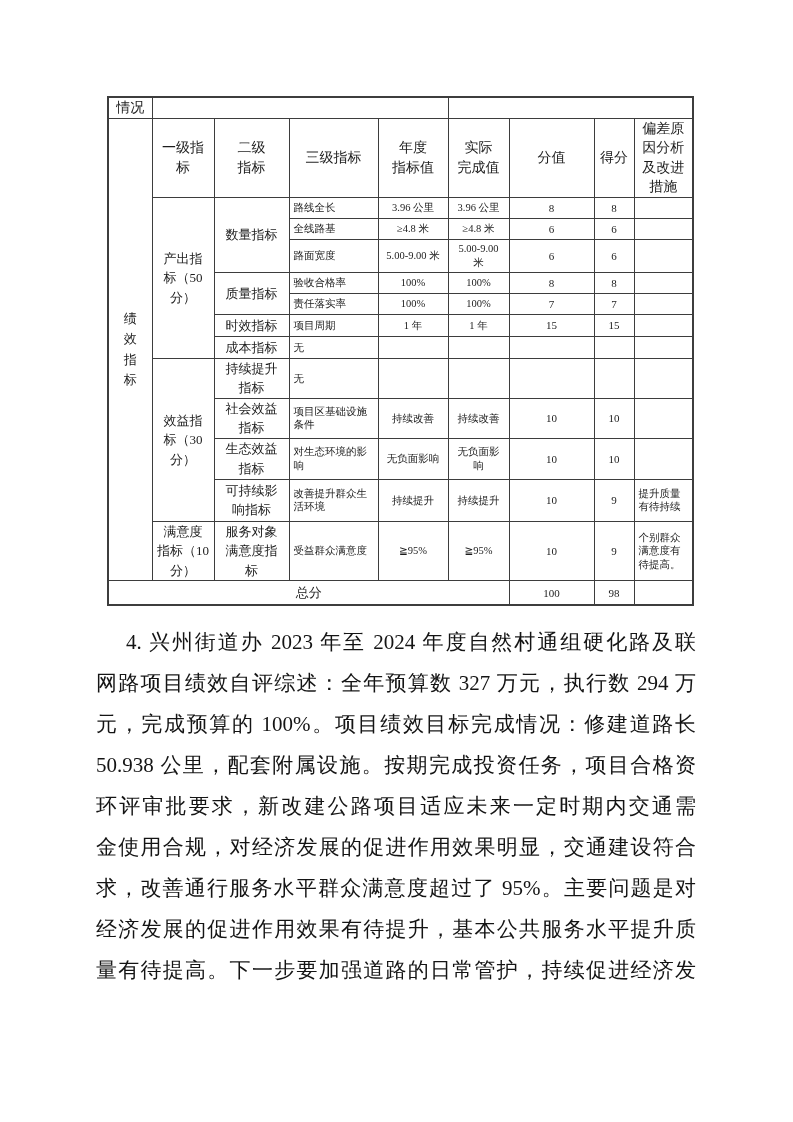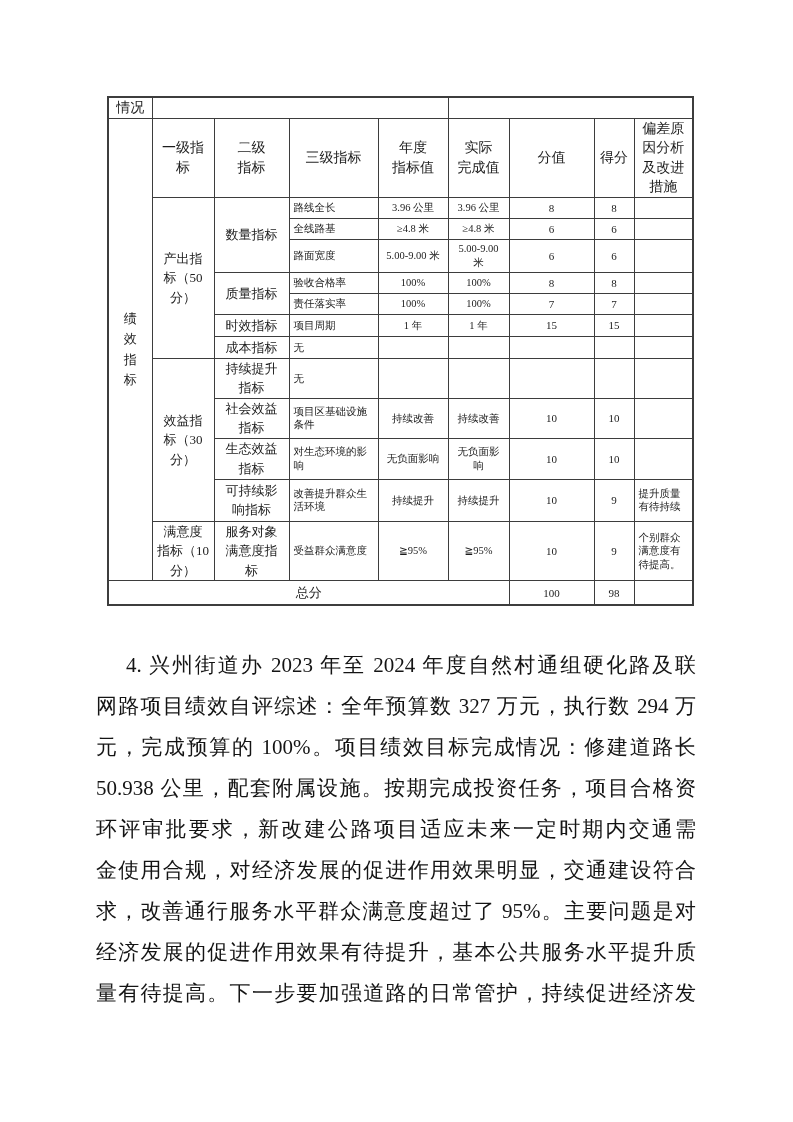--- a/index.html
+++ b/index.html
@@ -27,21 +27,21 @@
     overflow:hidden;
   }
   .perf-table td.md { font-size:13px; line-height:1.5;text-align:center; }   
   .perf-table td.hd { font-size:14px; line-height:1.4; } 
   .perf-table td.sm { font-size:10.5px; }                  
   .perf-table td.left { text-align:left; padding-left:4px; }
   .perf-table td.group-cell { font-size:13px; line-height:1.55; }
 
   
   .para {
-    position:absolute; left:96px; top:645px; width:600px;
+    position:absolute; left:96px; top:622px; width:600px;
     font-size:21px; line-height:41px; color:#141414;
   }
   .para .pl { text-align:justify; text-align-last:justify; white-space:nowrap; }
   .para .pl.first { text-indent:30px; }
   .para .pl.last { text-align-last:left; }
 </style>
 </head>
 <body>
 
 <div class="page">

